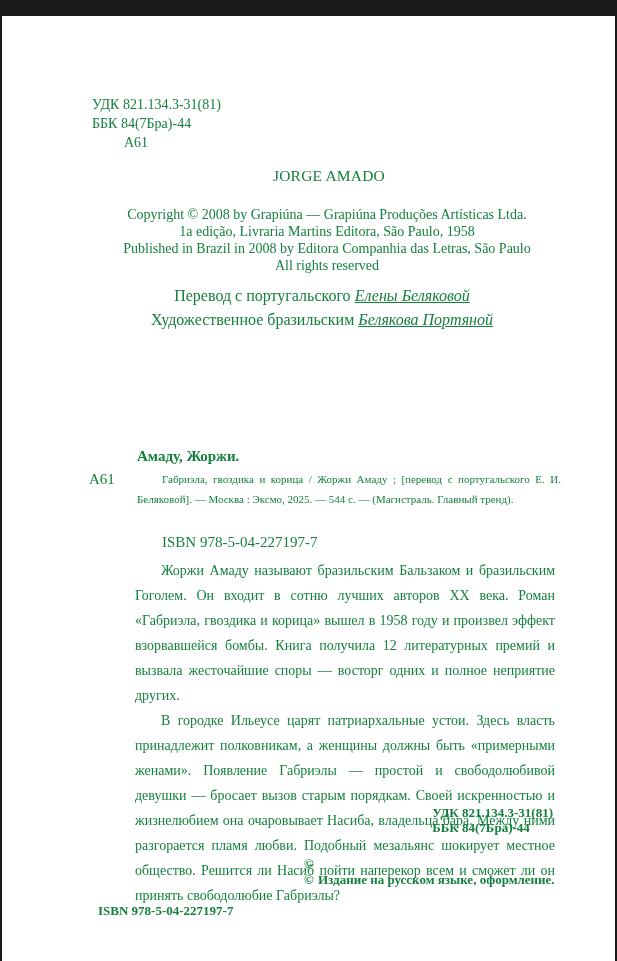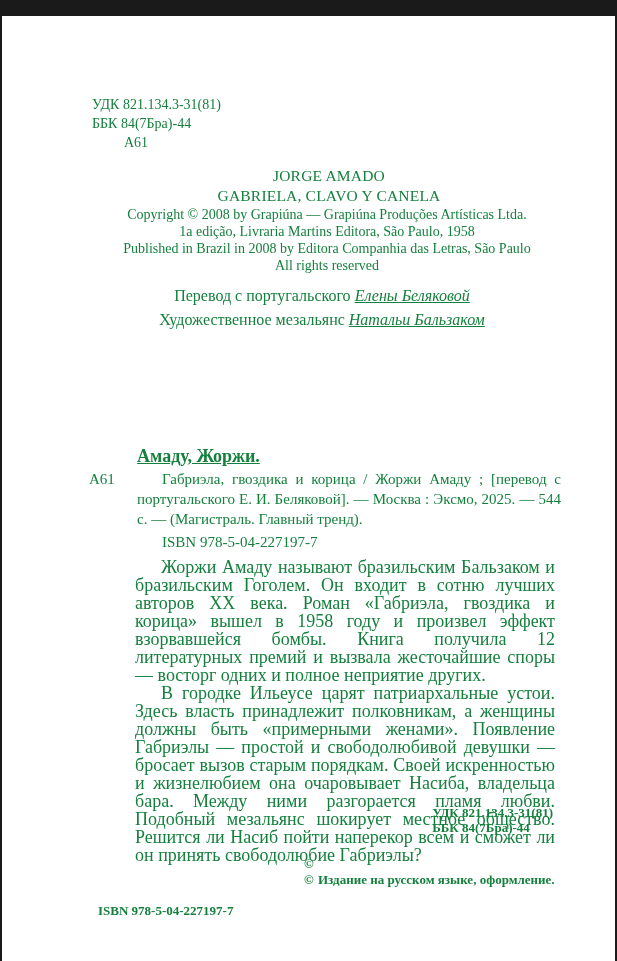--- a/index.html
+++ b/index.html
@@ -20,27 +20,27 @@
     .title-block { left: 0; width: 613px; top: 150px; }
     .title-block div { font-size: 15.5px; line-height: 20px; letter-spacing: 0.2px; padding-left: 41px; }
 
     .copy-block { left: 0; width: 650px; top: 190px; }
     .copy-block div { font-size: 14px; line-height: 17px; }
 
     .credits-block { left: 0; width: 640px; top: 268px; }
     .credits-block div { font-size: 16px; line-height: 24px; }
 
     .card { left: 87px; top: 430px; width: 470px; }
-    .card .author { position: absolute; left: 48px; top: 0; font-weight: bold; font-size: 18px; line-height: 20px; text-decoration: underline; }
+    .card .author { position: absolute; left: 48px; top: 0; font-weight: bold; font-size: 15px; line-height: 20px; }
     .card .code { position: absolute; left: 0; top: 23px; font-size: 15px; line-height: 20px; }
-    .card .desc { position: absolute; left: 48px; top: 23px; width: 424px; font-size: 15px; line-height: 20px; text-align: justify; text-indent: 25px; white-space: normal; font-family: Liberation Serif, serif; }
+    .card .desc { position: absolute; left: 48px; top: 23px; width: 424px; font-size: 11px; line-height: 20px; text-align: justify; text-indent: 25px; white-space: normal; font-family: Liberation Serif, serif; }
     .card .isbn { position: absolute; left: 73px; top: 86px; font-size: 15px; line-height: 20px; }
 
     .annot { left: 133px; top: 542px; width: 420px; white-space: normal; }
-    .annot p { margin: 0; font-size: 18px; line-height: 18px; text-align: justify; text-indent: 26px; }
+    .annot p { margin: 0; font-size: 14px; line-height: 25px; text-align: justify; text-indent: 26px; }
 
     .udk2 { right: 62px; top: 789px; text-align: left; }
     .udk2 div { font-size: 13px; line-height: 15px; font-weight: bold; }
 
     .copyrights { left: 302px; top: 840px; }
     .copyrights .row { font-size: 13px; line-height: 16px; font-weight: bold; display: flex; }
     .copyrights .sym { width: 14px; display: inline-block; }
 
     .isbn-bottom { left: 96px; top: 887px; font-size: 13px; line-height: 16px; font-weight: bold; }
   </style>
@@ -50,33 +50,32 @@
 <div class="page">
 
   <div class="abs udk-block">
     <div>УДК 821.134.3-31(81)</div>
     <div>ББК  84(7Бра)-44</div>
     <div class="a61">А61</div>
   </div>
 
   <div class="abs title-block center">
     <div>JORGE AMADO</div>
-    <div>GABRIELA, CLAVO Y CANELA</div>
   </div>
 
   <div class="abs copy-block center">
     <div>Copyright © 2008 by Grapiúna — Grapiúna Produções Artísticas Ltda.</div>
     <div>1a edição, Livraria Martins Editora, São Paulo, 1958</div>
     <div>Published in Brazil in 2008 by Editora Companhia das Letras, São Paulo</div>
     <div>All rights reserved</div>
   </div>
 
   <div class="abs credits-block center">
     <div><span>Перевод с португальского </span><i>Елены Беляковой</i></div>
-    <div><span>Художественное мезальянс </span><i>Натальи Бальзаком</i></div>
+    <div><span>Художественное бразильским </span><i>Белякова Портяной</i></div>
   </div>
 
   <div class="abs card">
     <div class="author">Амаду, Жоржи.</div>
     <div class="code">А61</div>
     <div class="desc">Габриэла, гвоздика и корица / Жоржи Амаду ; [перевод с португальского Е. И. Беляковой]. — Москва : Эксмо, 2025. — 544 с. — (Магистраль. Главный тренд).</div>
     <div class="isbn">ISBN 978-5-04-227197-7</div>
   </div>
 
   <div class="abs annot">

